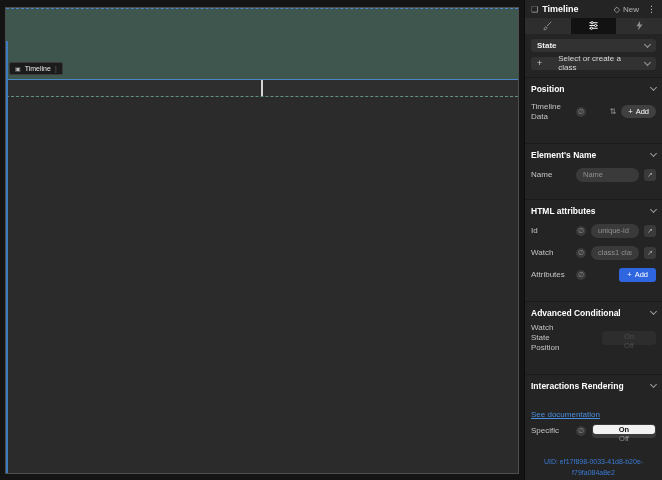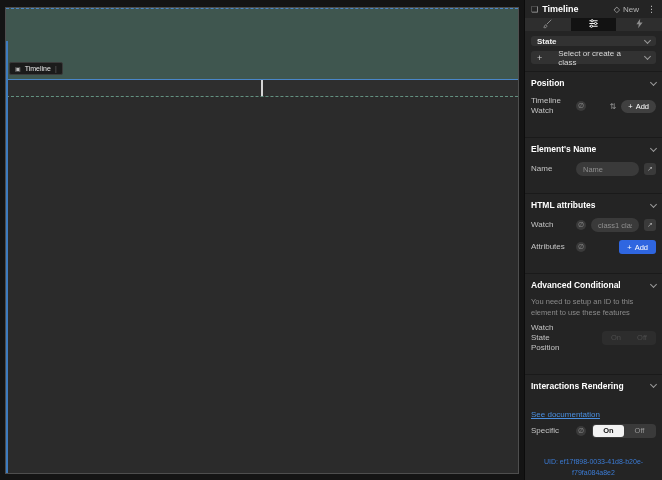--- a/index.html
+++ b/index.html
@@ -72,21 +72,21 @@
     align-items:center; }
   .tinput { background:#3a3a3a; border:none; border-radius:8px; color:#ddd;
     font-size:7.5px; padding:2.5px 7px; width:46px; flex:1; min-width:0;
     font-family:"Liberation Sans",sans-serif; }
   .tinput::placeholder { color:#8f8f8f; }
   .sqbtn { width:12px; height:12px; background:#3a3a3a; border:none;
     border-radius:3px; color:#aaa; font-size:7px; flex:none; display:flex;
     align-items:center; justify-content:center; }
   .note { color:#8a8a8a; font-size:7.5px; line-height:1.35; margin-top:7px; }
   .toggle { margin-left:auto; display:flex; background:#3a3a3a; border-radius:4px;
-    padding:1px; height:14px; width:64px; }
+    padding:1px; height:14px; width:64px;flex-direction:column; }
   .toggle .seg { flex:1; display:flex; align-items:center; justify-content:center;
     font-size:7.5px; color:#999; border-radius:3px; }
   .toggle .seg.on { background:#f2f2f2; color:#111; font-weight:bold; }
   .toggle.disabled { background:#2d2d2d; width:54px; }
   .toggle.disabled .seg { color:#4d4d4d; }
   .doclink { color:#4a8fe0; font-size:8px; margin-top:19px; display:inline-block; }
   .uidblock { margin-top:18px; padding:0 6px; text-align:center; color:#3b7bd4;
     font-size:7px; line-height:1.6; }
   .uidblock div { margin-bottom:2px; }
 </style>
@@ -167,21 +167,21 @@
       <span class="lbl dim">Select or create a class</span>
       <span class="chev"></span>
     </div>
 
     <div class="section">
       <div class="sec-head">
         <span class="sec-title">Position</span>
         <span class="chev"></span>
       </div>
       <div class="row">
-        <span class="rlabel">Timeline Watch</span>
+        <span class="rlabel">Timeline Data</span>
         <span class="bindc">∅</span>
         <span class="sorticon">⇅</span>
         <button class="addpill">
           <span>+</span>
           <span>Add</span>
         </button>
       </div>
       <div style="height:14px"></div>
     </div>
 
@@ -197,20 +197,26 @@
       </div>
       <div style="height:10px"></div>
     </div>
 
     <div class="section">
       <div class="sec-head">
         <span class="sec-title">HTML attributes</span>
         <span class="chev"></span>
       </div>
       <div class="row">
+        <span class="rlabel">Id</span>
+        <span class="bindc">∅</span>
+        <input class="tinput" placeholder="unique-id" style="">
+        <button class="sqbtn">↗</button>
+      </div>
+      <div class="row">
         <span class="rlabel">Watch</span>
         <span class="bindc">∅</span>
         <input class="tinput" placeholder="class1 class2" style="">
         <button class="sqbtn">↗</button>
       </div>
       <div class="row">
         <span class="rlabel">Attributes</span>
         <span class="bindc">∅</span>
         <button class="addblue">
           <span>+</span>
@@ -218,21 +224,20 @@
         </button>
       </div>
       <div style="height:12px"></div>
     </div>
 
     <div class="section">
       <div class="sec-head">
         <span class="sec-title">Advanced Conditional</span>
         <span class="chev"></span>
       </div>
-      <div class="note">You need to setup an ID to this element to use these features</div>
       <div class="row" style="margin-top:5px">
         <span class="rlabel">Watch State Position</span>
         <div class="toggle disabled">
           <span class="seg">On</span>
           <span class="seg">Off</span>
         </div>
       </div>
       <div style="height:14px"></div>
     </div>
 

